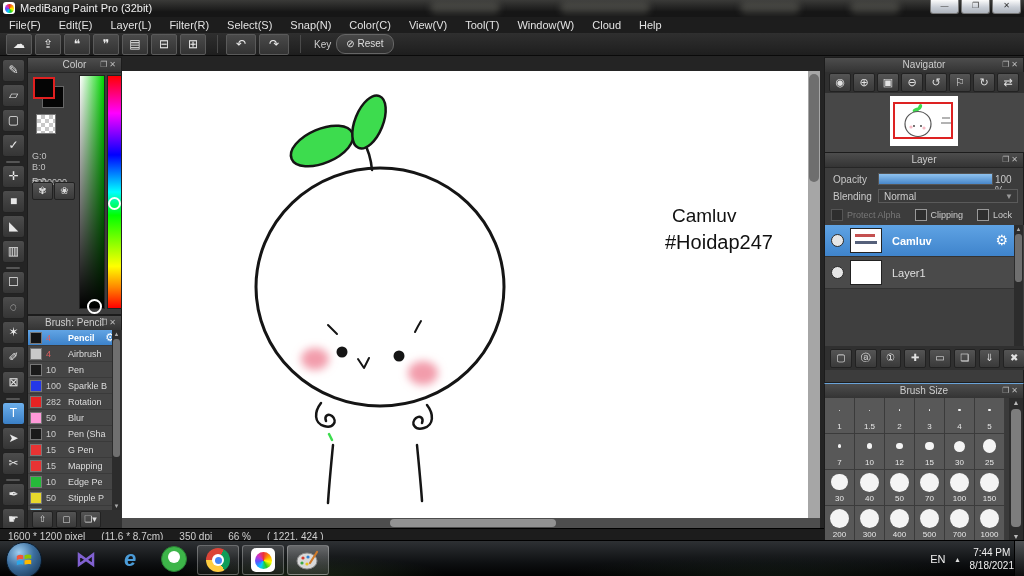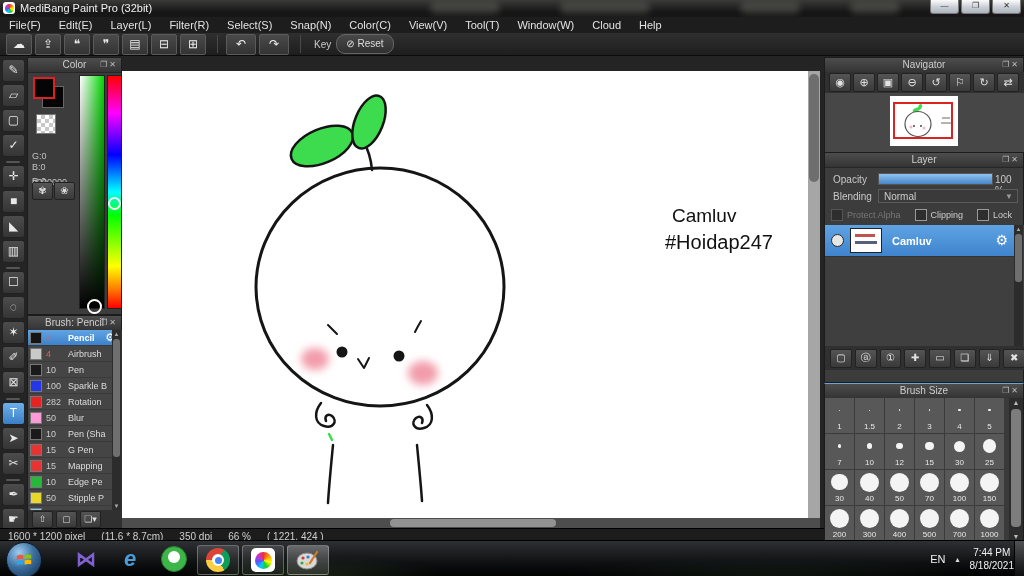--- a/index.html
+++ b/index.html
@@ -474,20 +474,26 @@
         </span>
       </div>
     <div class="layerlist">
 
     <div class="layer-row selected">
           <span class="vis"></span>
           <span class="lthumb t-text"></span>
           <span class="lname">Camluv</span>
           <span class="gear">⚙</span>
         </div>
+        <div class="layer-row">
+          <span class="vis"></span>
+          <span class="lthumb checker"></span>
+          <span class="lname">Layer1</span>
+
+        </div>
       </div>
     <div class="llscr">
       <span class="ar" style="position:absolute;top:1px;left:0;width:9px;font-size:6px;color:#aaa;text-align:center;">▲</span>
       <span class="th" style="position:absolute;left:1px;top:9px;width:7px;height:48px;background:#6f6f6f;border-radius:3px;"></span>
     </div>
     <div class="layerbtns">
 
     <span class="lb">▢</span>
         <span class="lb">ⓐ</span>
         <span class="lb">①</span>

